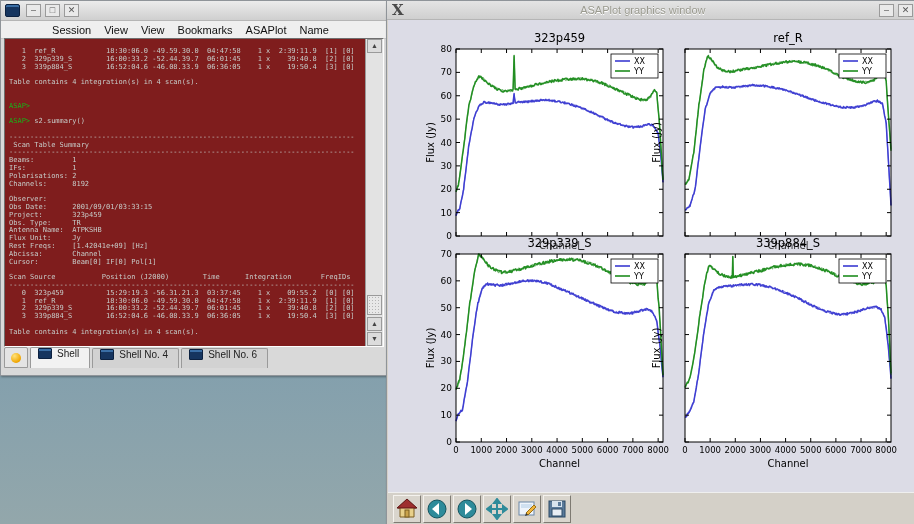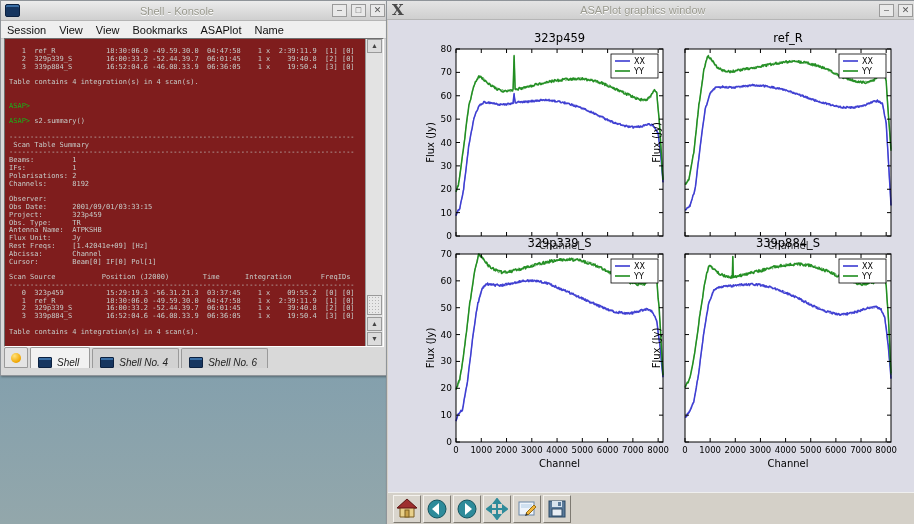--- a/index.html
+++ b/index.html
@@ -14,21 +14,21 @@
   #konsole{left:0;top:0;width:386px;height:374px;background:#d9d9d9;}
   .titlebar{height:19px;display:flex;align-items:center;
     background:linear-gradient(180deg,#ececec,#cfcfcf);border-bottom:1px solid #b5b5b5;}
   .titlebar .title{flex:1;text-align:center;font-size:11px;color:#9a9a8f;
     text-shadow:0 1px 0 #fff;white-space:nowrap;overflow:hidden;}
   .winbtn{width:15px;height:13px;margin:0 2px;border:1px solid #9a9a9a;background:#e9e9e9;
     font-size:9px;line-height:11px;text-align:center;color:#555;box-sizing:border-box;}
   .konsole-icon{width:13px;height:11px;margin:0 4px;background:#16355f;border-radius:2px;
     border:1px solid #0c2140;box-shadow:inset 0 2px 0 #3a6ea5;}
   #menubar{height:17px;background:#efefef;border-bottom:1px solid #c9c9c9;
-    display:flex;align-items:center;padding-left:6px;}
+    display:flex;align-items:center;padding-left:6px;justify-content:center;}
   #menubar span{font-size:11px;color:#111;margin-right:13px;}
   #termframe{position:absolute;left:3px;top:37px;width:380px;height:309px;
     border:1px solid;border-color:#6f6f6f #fdfdfd #fdfdfd #6f6f6f;background:#7f1d1d;box-sizing:border-box;}
   #termtext{position:absolute;left:4px;top:2px;right:18px;bottom:0;overflow:hidden;
     font-family:"DejaVu Sans Mono",monospace;font-size:7px;line-height:7.8px;
     color:#c7ccc9;white-space:pre;}
   #termtext .p{color:#18b218;}
   
   #scrollbar{position:absolute;right:0;top:0;width:17px;bottom:0;background:#e3e3e3;
     border-left:1px solid #9a9a9a;}
@@ -37,23 +37,23 @@
     text-align:center;line-height:12px;}
   #sb-thumb{position:absolute;left:1px;width:15px;height:20px;bottom:31px;background:#e8e8e8;
     border:1px solid #9a9a9a;box-sizing:border-box;
     background-image:radial-gradient(#b5b5b5 18%,transparent 20%);background-size:3px 3px;}
   
   #tabbar{position:absolute;left:0;top:347px;width:100%;height:20px;display:flex;align-items:flex-end;}
   #newsession{width:22px;height:19px;margin-left:3px;border:1px solid #9a9a9a;background:#e4e4e4;
     display:flex;align-items:center;justify-content:center;border-radius:2px 2px 0 0;}
   #newsession .ball{width:10px;height:10px;border-radius:50%;
     background:radial-gradient(circle at 35% 30%,#ffe27a,#f0a500 70%,#a86e00);}
-  .tab{height:19px;display:flex;align-items:flex-end;padding:0 10px 0 7px;
+  .tab{height:19px;display:flex;align-items:flex-start;padding:0 10px 0 7px;
     border:1px solid #9a9a9a;border-bottom:none;background:#d2d2d2;margin-left:2px;
-    border-radius:2px 2px 0 0;font-size:10px;color:#222;font-style:italic;}
+    border-radius:2px 2px 0 0;font-size:10px;color:#222;}
   .tab.active{background:#f2f2f2;height:20px;}
   .tab .ticon{width:12px;height:9px;background:#16355f;border:1px solid #0c2140;border-radius:1px;
     margin-right:5px;box-shadow:inset 0 2px 0 #3a6ea5;}
   
   #plotwin{left:386px;top:0;width:528px;height:524px;background:#d4d0c8;}
   #plotwin .titlebar{background:linear-gradient(180deg,#e4e4e4,#cfcfcf);height:18px;}
   #xlogo{font-size:15px;font-weight:bold;color:#4a4a4a;margin:0 5px;line-height:16px;
     font-family:"DejaVu Serif",serif;}
   #figure{position:absolute;left:1px;top:19px;width:526px;height:472px;background:#dcdce6;}
   #mpltoolbar{position:absolute;left:1px;top:491px;right:1px;bottom:1px;background:#d4d0c8;
@@ -61,21 +61,20 @@
   .tbtn{width:26px;height:26px;margin-right:2px;background:#d9d5cd;
     border:1px solid;border-color:#f4f2ee #7e7a72 #7e7a72 #f4f2ee;
     display:flex;align-items:center;justify-content:center;}
 </style>
 </head>
 <body>
 
 <div class="window" id="konsole">
   <div class="titlebar">
     <div class="konsole-icon"></div>
-    <div class="title">Shell - Konsole</div>
     <div class="winbtn">–</div>
     <div class="winbtn">□</div>
     <div class="winbtn">✕</div>
   </div>
   <div id="menubar">
       <span>Session</span>
       <span>View</span>
       <span>View</span>
       <span>Bookmarks</span>
       <span>ASAPlot</span>

